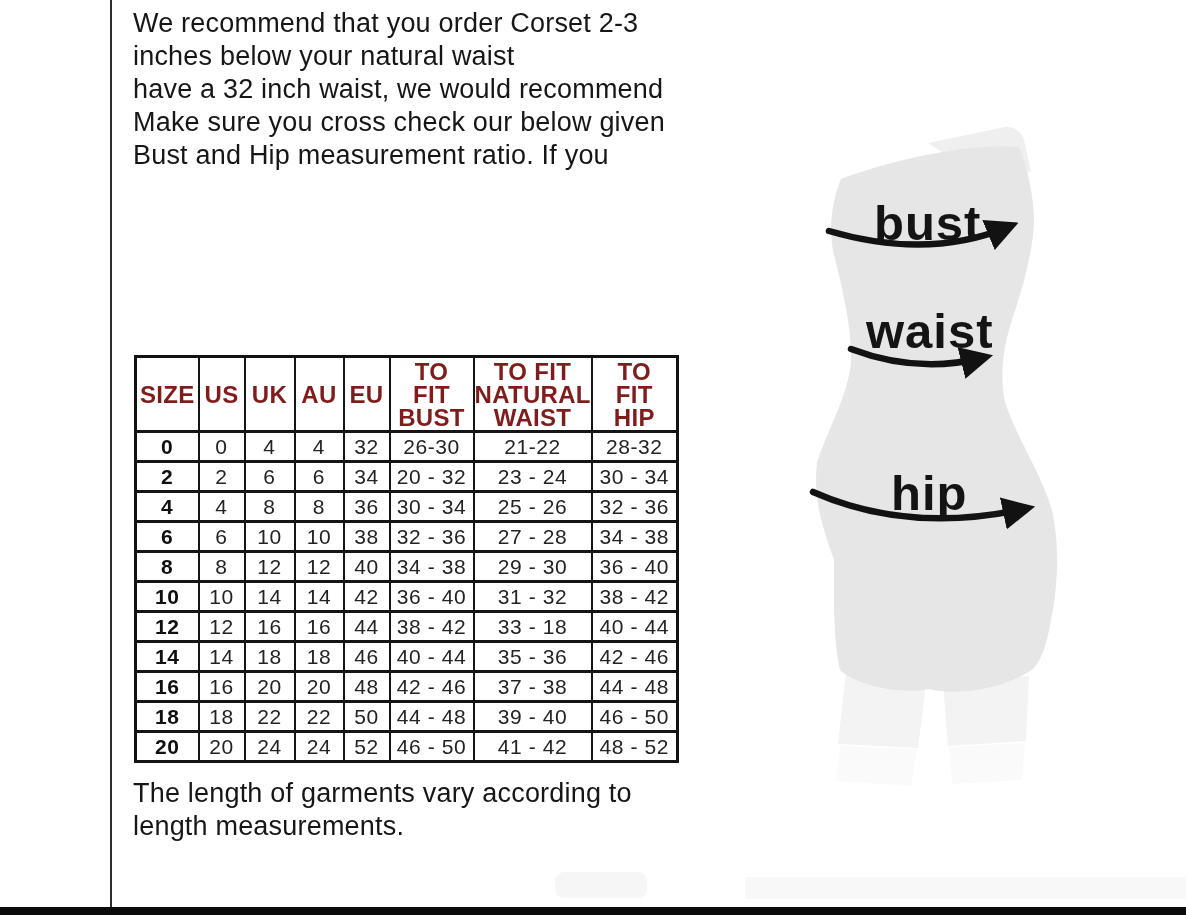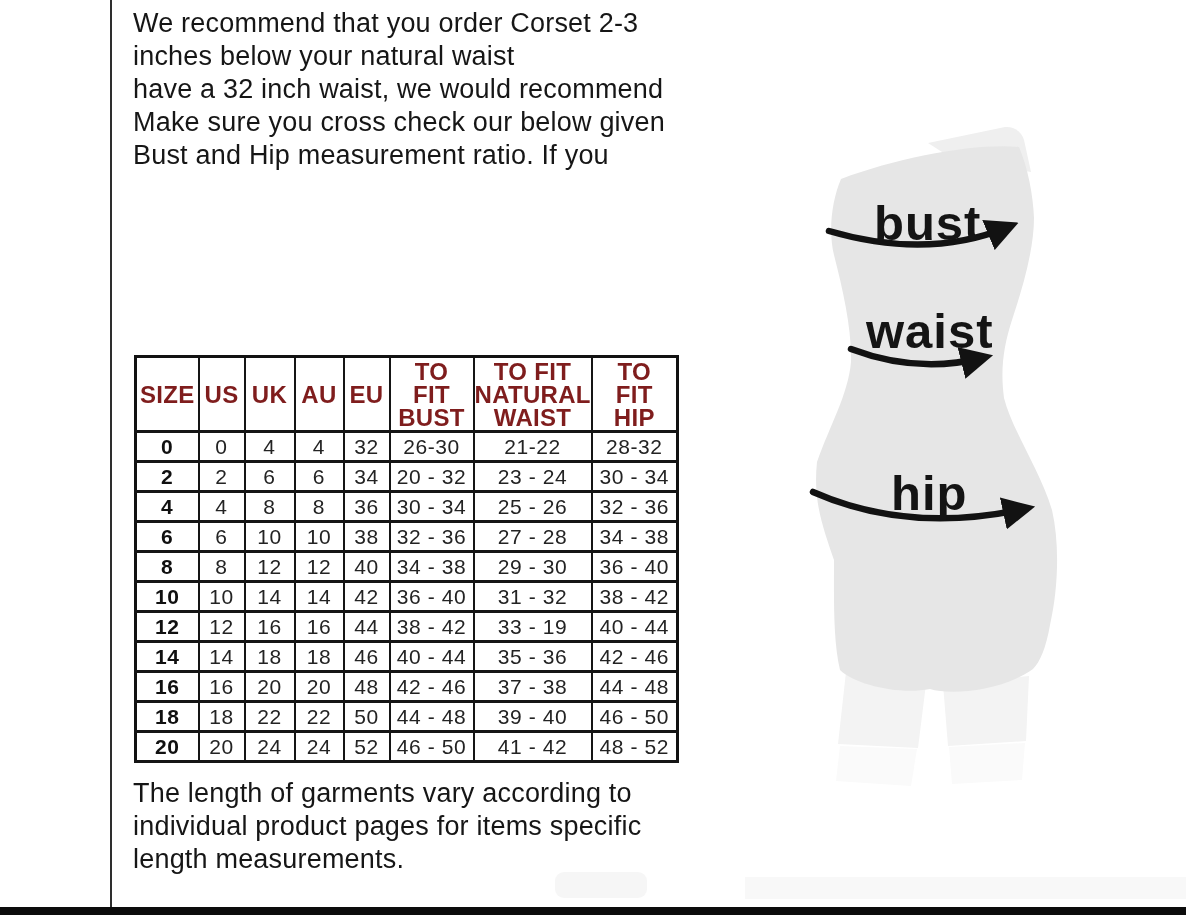--- a/index.html
+++ b/index.html
@@ -193,21 +193,21 @@
         <td>31 - 32</td>
         <td>38 - 42</td>
       </tr>
         <tr>
         <td>12</td>
         <td>12</td>
         <td>16</td>
         <td>16</td>
         <td>44</td>
         <td>38 - 42</td>
-        <td>33 - 19</td>
+        <td>33 - 18</td>
         <td>40 - 44</td>
       </tr>
         <tr>
         <td>14</td>
         <td>14</td>
         <td>18</td>
         <td>18</td>
         <td>46</td>
         <td>40 - 44</td>
         <td>35 - 36</td>
@@ -241,17 +241,16 @@
         <td>52</td>
         <td>46 - 50</td>
         <td>41 - 42</td>
         <td>48 - 52</td>
       </tr>
       </tbody>
   </table>
 
   <div class="note">
       <div class="pline">The length of garments vary according to</div>
-      <div class="pline">individual product pages for items specific</div>
       <div class="pline">length measurements.</div>
     </div>
 
 </div>
 
 </body></html>

